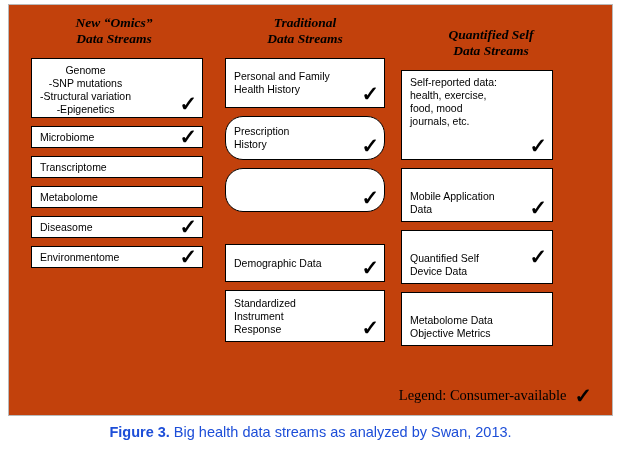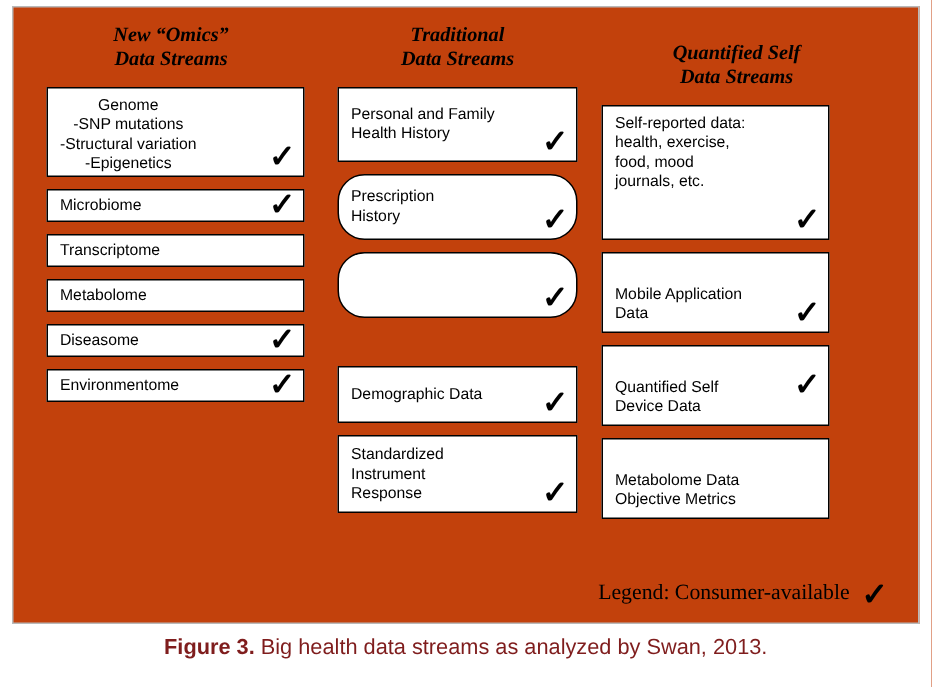--- a/index.html
+++ b/index.html
@@ -135,21 +135,21 @@
     line-height: 18px;
   }
   .caption {
     position: absolute;
     left: 0;
     top: 424px;
     width: 621px;
     text-align: center;
     font-family: "Liberation Sans", sans-serif;
     font-size: 14.5px;
-    color: #7f1d1d;
+    color: #1d4ed8;
   }
   .caption b { font-weight: bold; }
 </style>
 </head>
 <body>
 
 <div id="figure">
 
   <div class="frame">
     <div class="columns">

